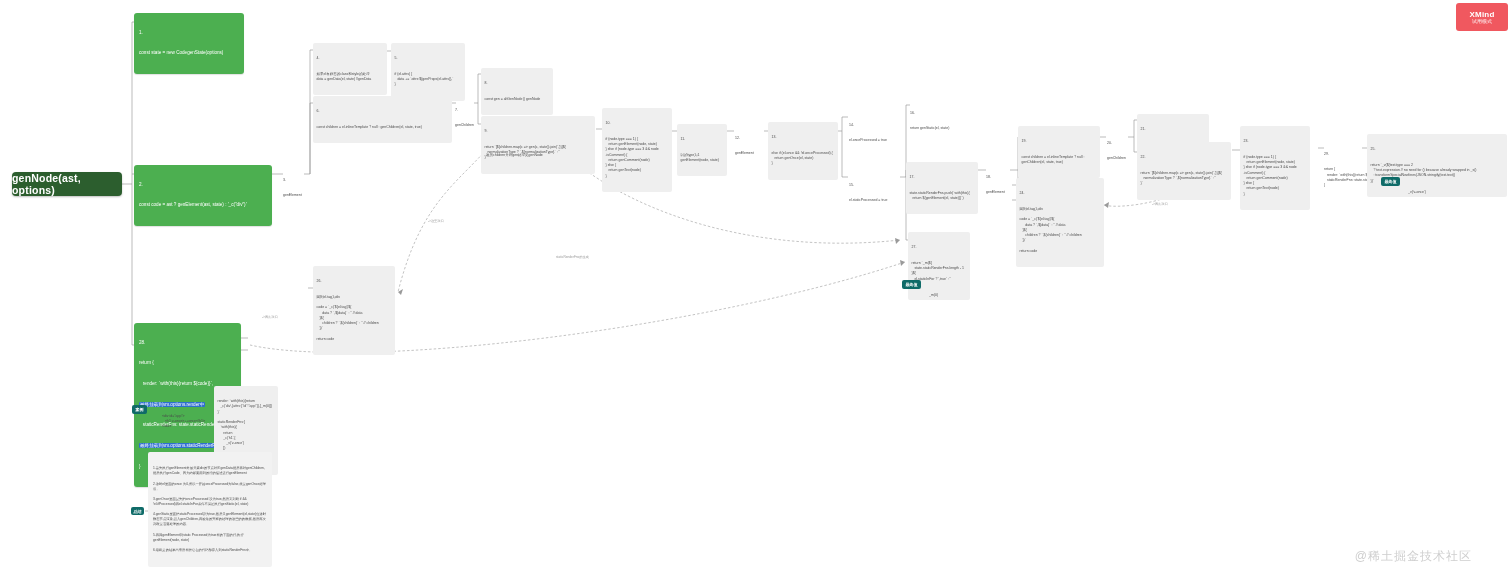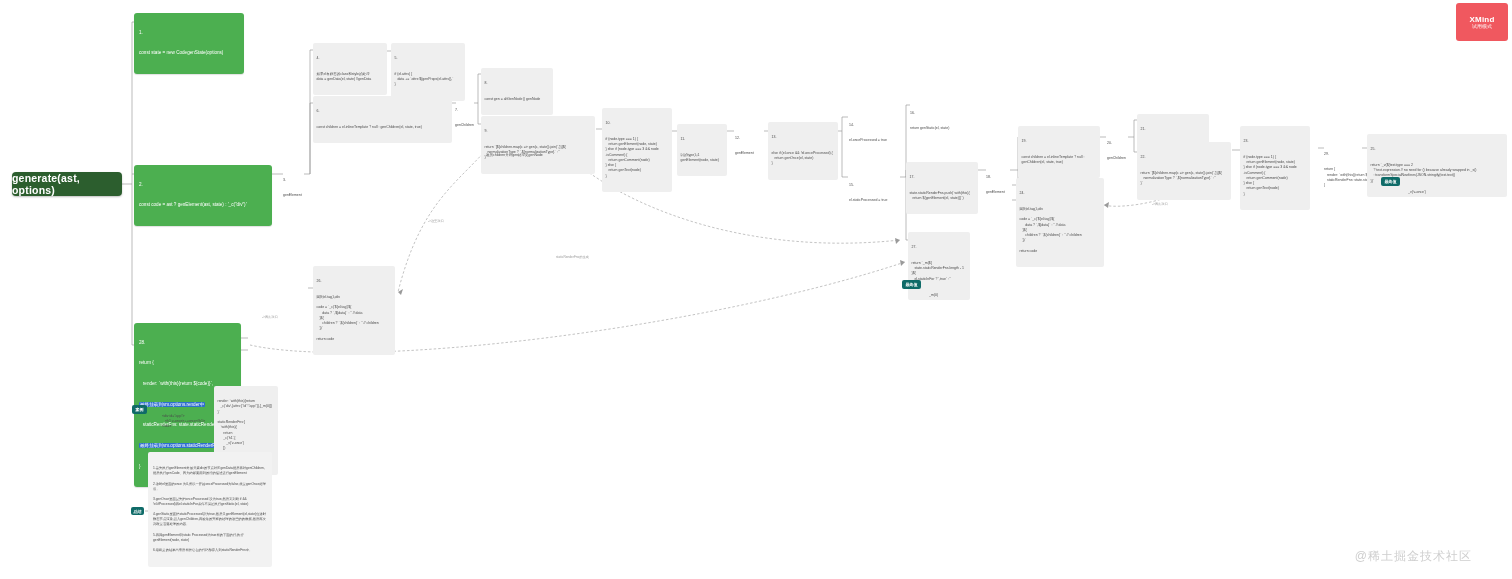--- a/index.html
+++ b/index.html
@@ -38,21 +38,21 @@
   .hl{background:#2f6fd0;color:#fff;padding:0 1px;border-radius:1px;}
 
   
   .relcap{position:absolute;font-size:3.2px;color:#9a9a9a;white-space:nowrap;}
 
   
   .notes{background:#f2f2f2;color:#4a4a4a;font-size:3.3px;line-height:1.55;
          border-radius:2px;padding:4px 5px;white-space:pre-wrap;}
 
   
-  .xmind{position:absolute;right:4px;top:3px;width:52px;height:38px;background:#f0585f;
+  .xmind{position:absolute;right:4px;top:3px;width:52px;height:28px;background:#f0585f;
          border-radius:3px;color:#fff;display:flex;flex-direction:column;
          align-items:center;justify-content:center;line-height:1.15;}
   .xmind .t1{font-size:8px;font-weight:bold;letter-spacing:.2px;}
   .xmind .t2{font-size:5px;opacity:.95;}
 
   .wm{position:absolute;right:40px;bottom:14px;font-size:12px;color:#cfcfcf;
       letter-spacing:1px;white-space:nowrap;}
 </style>
 </head>
 <body>
@@ -139,21 +139,21 @@
     </g>
     <g fill="#9a9a9a">
       <polygon points="398,292 403,289 401,295"></polygon>
       <polygon points="900,240 895,238 896,244"></polygon>
       <polygon points="905,262 900,260 901,266"></polygon>
       <polygon points="1104,205 1109,202 1108,208"></polygon>
     </g>
   </svg>
 
   <div class="node root" style="left:12px;top:172px;width:110px;height:24px;">
-    <span>generate(ast, options)</span>
+    <span>genNode(ast, options)</span>
   </div>
 
   <div class="node green" style="left:134px;top:13px;width:110px;">
     <div>1.</div>
     <div>const state = new CodegenState(options)</div>
   </div>
 
   <div class="node green" style="left:134px;top:165px;width:138px;">
     <div>2.</div>
     <div>const code = ast ? genElement(ast, state) : '_c("div")'</div>

